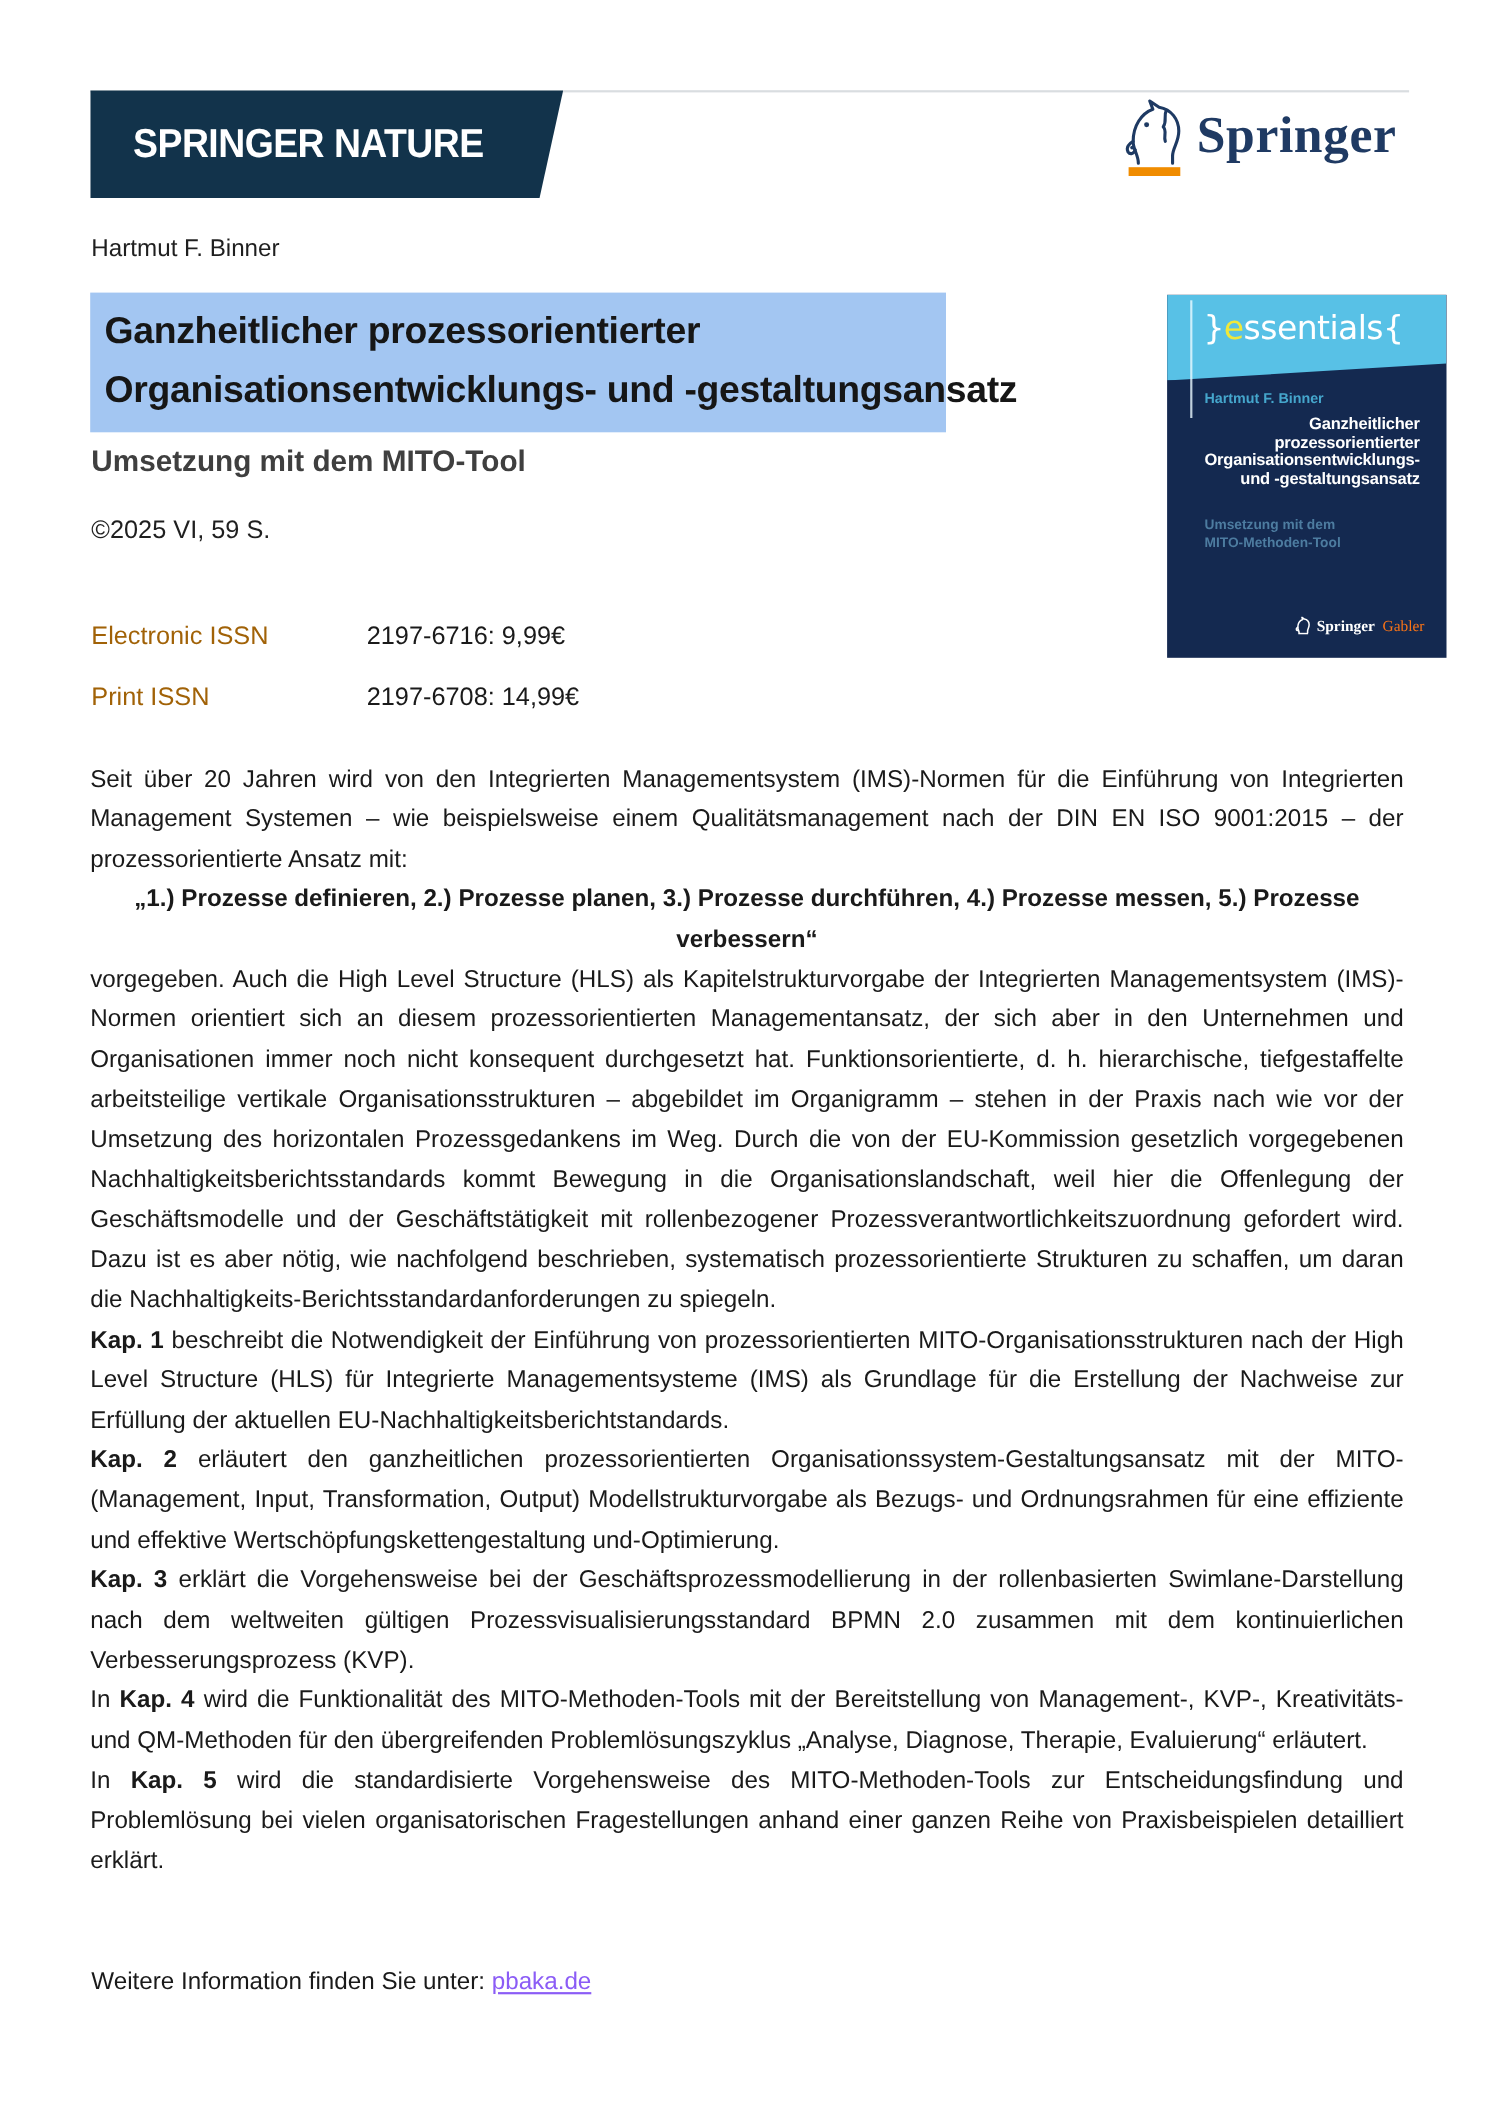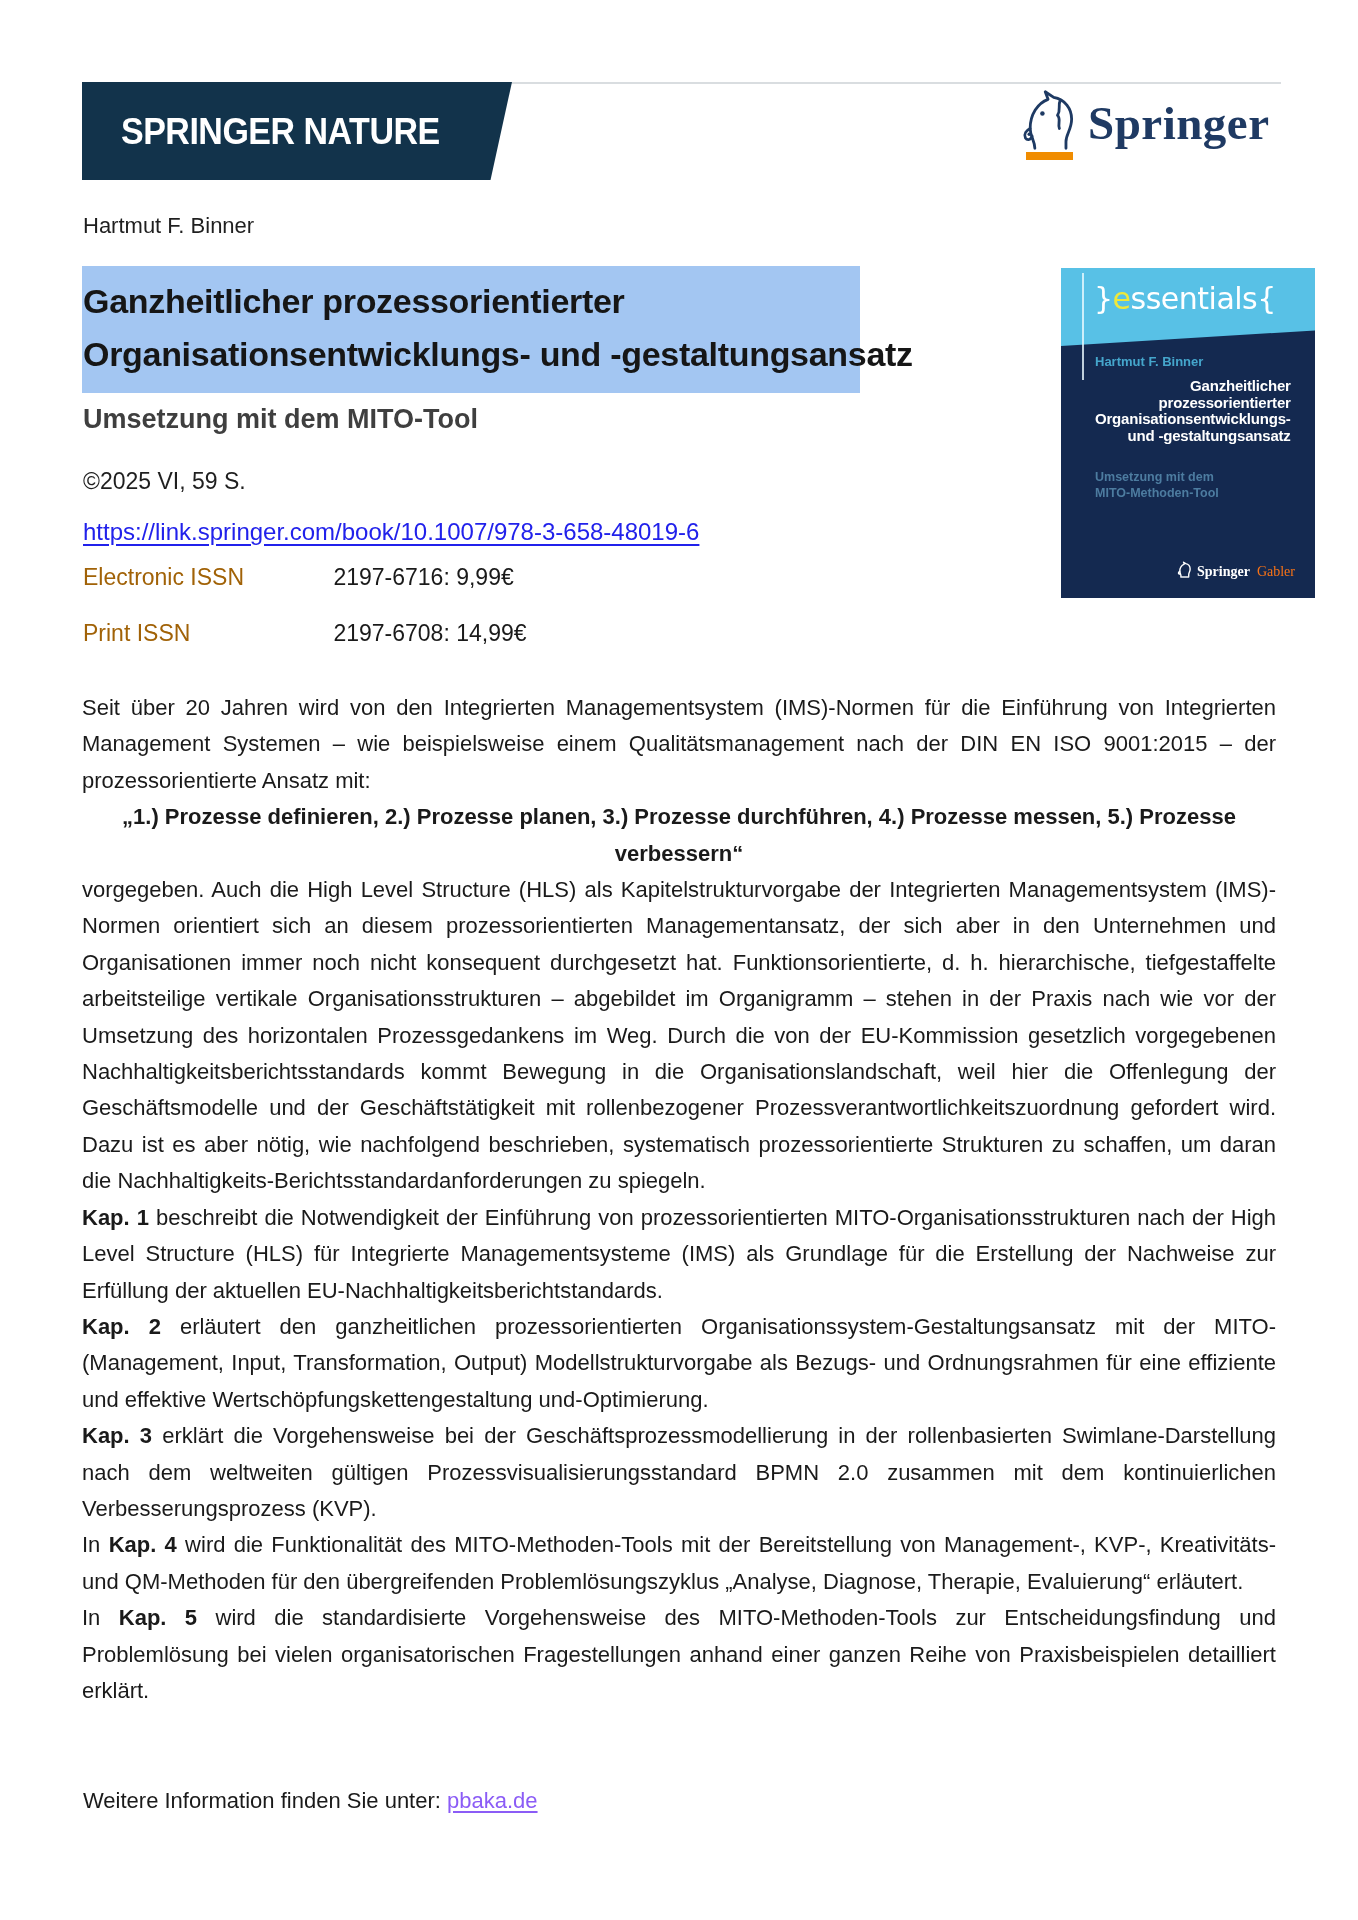--- a/index.html
+++ b/index.html
@@ -34,21 +34,21 @@
   .springer-orange-bar { position:absolute; left:12px; top:66px; width:47px; height:8px; background:#f08c00; }
   .springer-word {
     position:absolute; left:74px; top:10px;
     font-family:"Liberation Serif", serif; font-weight:600;
     font-size:47px; color:#1f3a63; letter-spacing:0.5px;
   }
   
   .author { position:absolute; left:83px; top:213px; font-size:22px; color:#1f1f1f; }
   .title-highlight {
     position:absolute; left:82px; top:266px; width:778px; height:127px;
-    background:#a3c6f2; padding:9px 0 0 1px;
+    background:#a3c6f2; padding:9px 0 0 13px;
   }
   .title-line {
     font-size:34px; font-weight:700; color:#161616; line-height:53px;
     letter-spacing:-0.3px; white-space:nowrap;
   }
   .subtitle { position:absolute; left:83px; top:404px; font-size:27px; font-weight:700; color:#3f3f3f; }
   .copyright { position:absolute; left:83px; top:468px; font-size:23px; color:#1f1f1f; }
   .book-link {
     position:absolute; left:83px; top:518px; font-size:24px;
     color:#2121eb; text-decoration:underline; text-underline-offset:4px;
@@ -137,21 +137,20 @@
 
   <div class="title-highlight">
     <div class="title-line">Ganzheitlicher prozessorientierter</div>
     <div class="title-line">Organisationsentwicklungs- und -gestaltungsansatz</div>
   </div>
 
   <div class="subtitle">Umsetzung mit dem MITO-Tool</div>
 
   <div class="copyright">©2025 VI, 59 S.</div>
 
-  <a class="book-link" href="#">https://link.springer.com/book/10.1007/978-3-658-48019-6</a>
 
   <div class="issn-row e">
     <span class="lbl">Electronic ISSN</span>
     <span class="val">2197-6716: 9,99€</span>
   </div>
   <div class="issn-row p">
     <span class="lbl">Print ISSN</span>
     <span class="val">2197-6708: 14,99€</span>
   </div>
 

